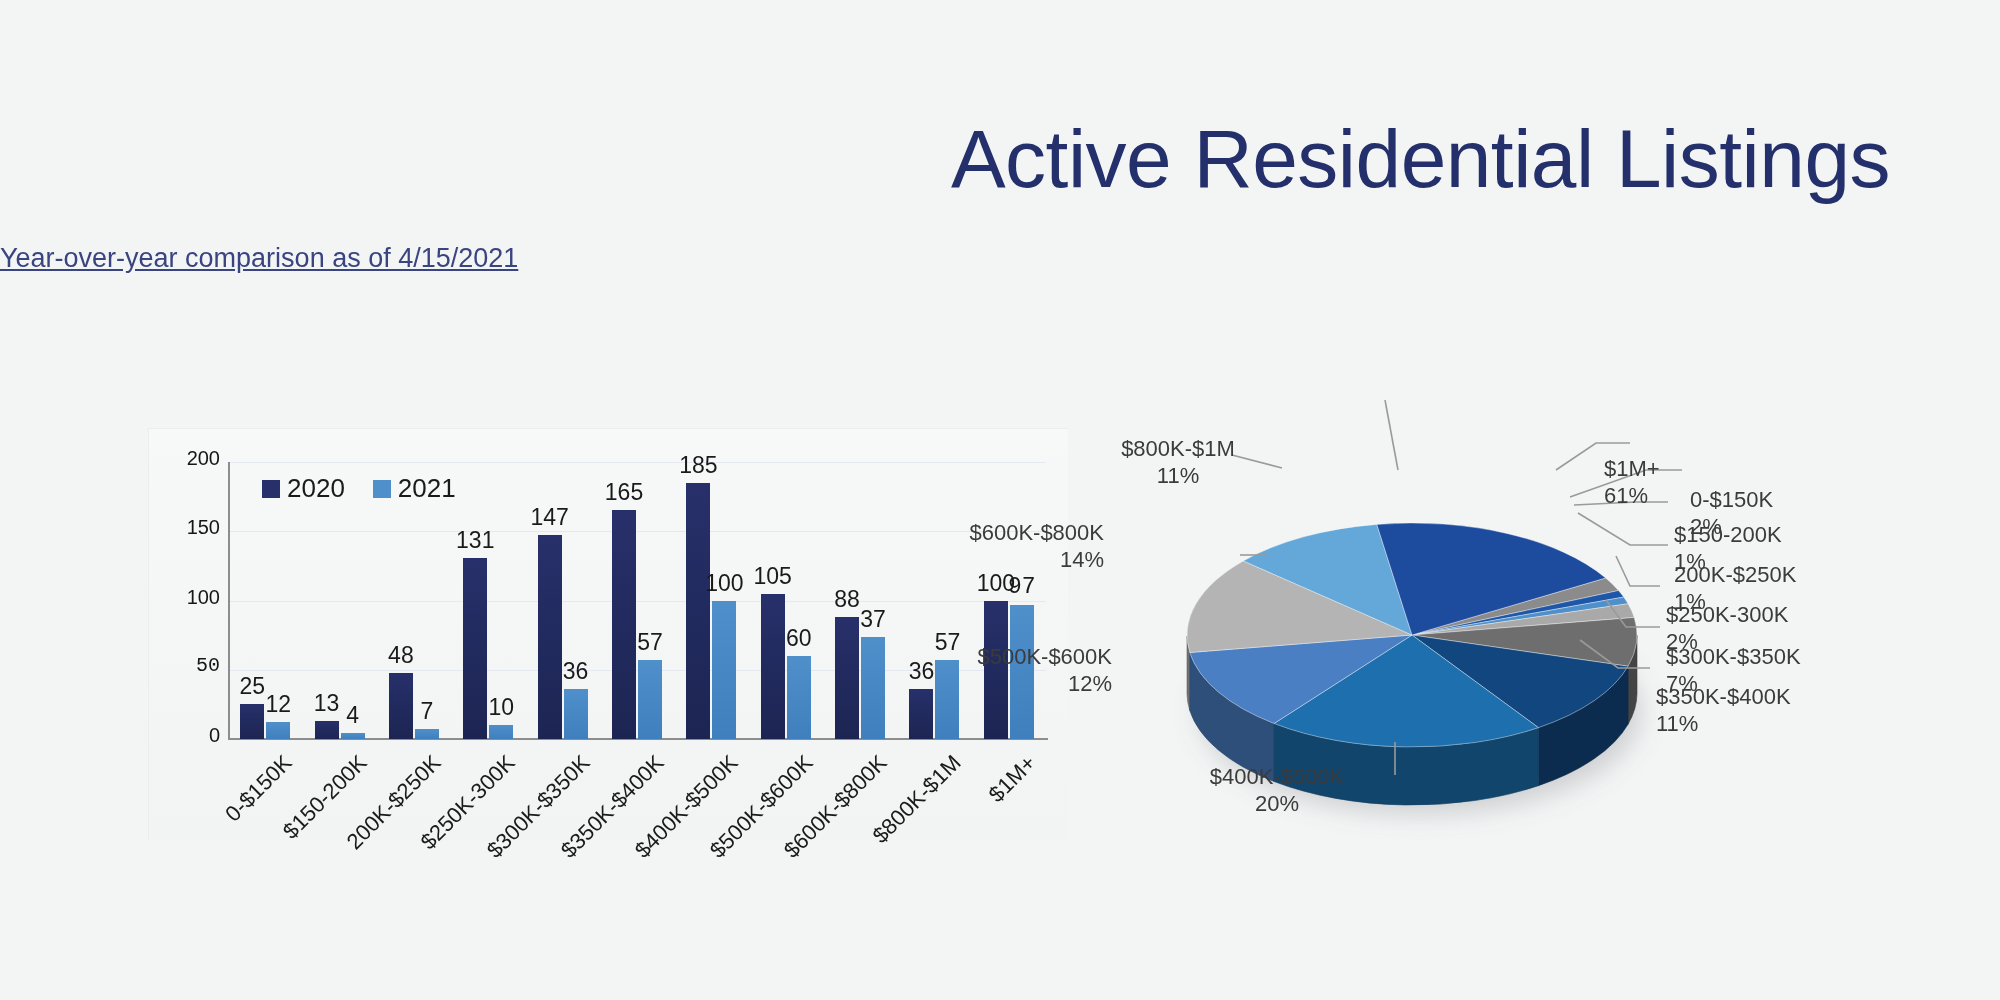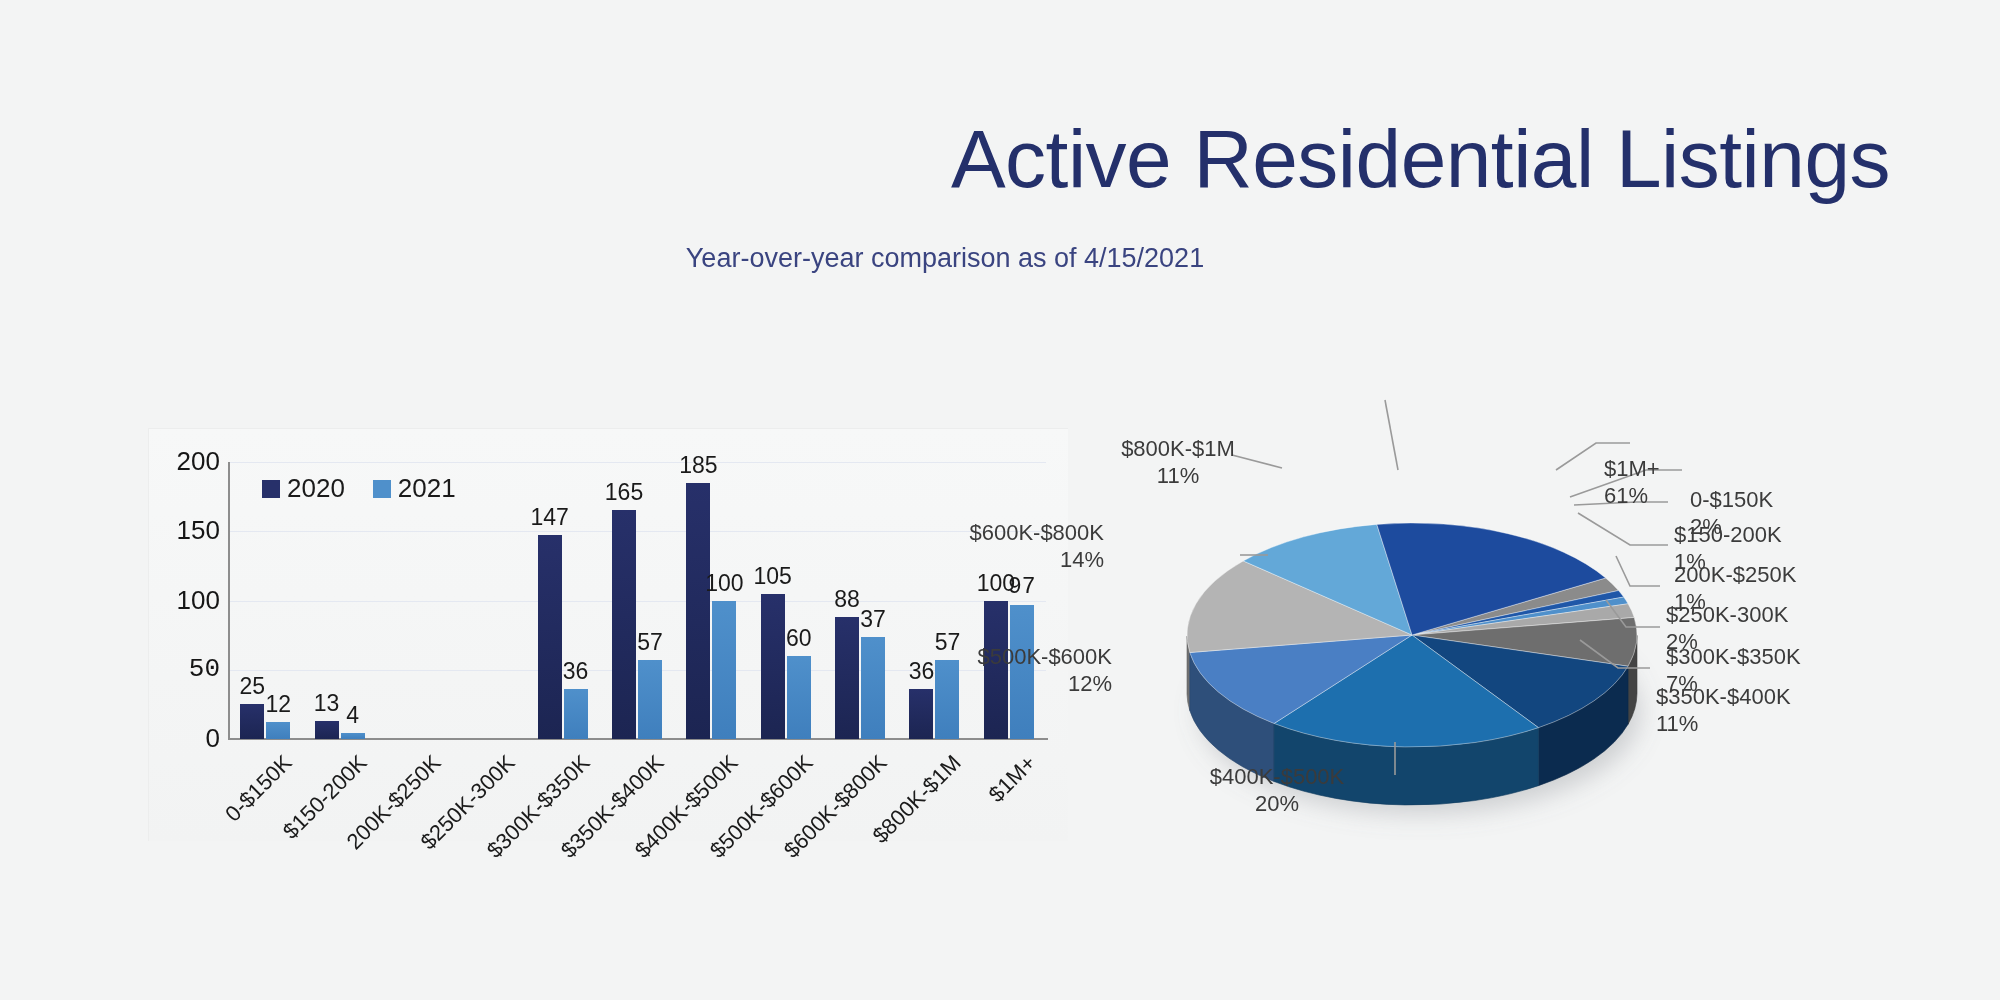--- a/index.html
+++ b/index.html
@@ -16,43 +16,44 @@
   #header { position:absolute; left:0; top:0; width:2000px; }
   #title {
     position:absolute; left:0; top:118px; width:1890px;
     text-align:right;
     font-size:82px; font-weight:400; letter-spacing:-0.5px;
     color:#24306b; line-height:1;
     white-space:nowrap;
   }
   #subtitle {
     position:absolute; left:0; top:243px; width:1890px;
-    text-align:center;
+    text-align:left;
     font-size:27px; font-weight:400; color:#3a4480;
     white-space:nowrap;
+    text-decoration:underline;
   }
 
   
   #barPanel {
     position:absolute; left:148px; top:428px; width:920px; height:413px;
     background:linear-gradient(180deg,#f7f8f8 0%, #f2f3f3 100%);
     border-top:1px solid #eceded;
     border-left:1px solid #eceded;
   }
   #plotFrame {
     position:absolute; left:228px; top:462px;
     width:818px; height:277px;
   }
   .gridline { position:absolute; left:0; width:818px; height:1px; background:#e4e8f1; }
   #axisLine { position:absolute; left:228px; top:462px; width:2px; height:277px; background:#8d8d8d; }
   #baseLine { position:absolute; left:228px; top:738px; width:820px; height:2px; background:#8d8d8d; }
 
   .ytick {
     position:absolute; right:0; width:68px; text-align:right;
-    font-size:26px; color:#161616; line-height:1;
+    font-size:20px; color:#161616; line-height:1;
   }
   #yaxis { position:absolute; left:150px; top:462px; width:70px; height:290px; }
 
   
   #legend {
     position:absolute; left:262px; top:473px;
     display:flex; align-items:center; gap:28px;
     font-size:26px; color:#1a1a1a;
   }
   .lgitem { display:flex; align-items:center; gap:7px; }
@@ -135,20 +136,32 @@
         <div class="bar y2020" style="left: 0px; width: 24px; height: 34.625px;"></div>
         <div class="blabel" style="left: -10px; width: 44px; bottom: 40.625px;">25</div>
         <div class="bar y2021" style="left: 26px; width: 24px; height: 16.62px;"></div>
         <div class="blabel" style="left: 16px; width: 44px; bottom: 22.62px;">12</div>
       </div>
       <div class="group" style="left: 86.5455px; width: 50px;">
         <div class="bar y2020" style="left: 0px; width: 24px; height: 18.005px;"></div>
         <div class="blabel" style="left: -10px; width: 44px; bottom: 24.005px;">13</div>
         <div class="bar y2021" style="left: 26px; width: 24px; height: 5.54px;"></div>
         <div class="blabel" style="left: 16px; width: 44px; bottom: 11.54px;">4</div>
+      </div>
+      <div class="group" style="left: 160.909px; width: 50px;">
+        <div class="bar y2020" style="left: 0px; width: 24px; height: 66.48px;"></div>
+        <div class="blabel" style="left: -10px; width: 44px; bottom: 72.48px;">48</div>
+        <div class="bar y2021" style="left: 26px; width: 24px; height: 9.695px;"></div>
+        <div class="blabel" style="left: 16px; width: 44px; bottom: 15.695px;">7</div>
+      </div>
+      <div class="group" style="left: 235.273px; width: 50px;">
+        <div class="bar y2020" style="left: 0px; width: 24px; height: 181.435px;"></div>
+        <div class="blabel" style="left: -10px; width: 44px; bottom: 187.435px;">131</div>
+        <div class="bar y2021" style="left: 26px; width: 24px; height: 13.85px;"></div>
+        <div class="blabel" style="left: 16px; width: 44px; bottom: 19.85px;">10</div>
       </div>
       <div class="group" style="left: 309.636px; width: 50px;">
         <div class="bar y2020" style="left: 0px; width: 24px; height: 203.595px;"></div>
         <div class="blabel" style="left: -10px; width: 44px; bottom: 209.595px;">147</div>
         <div class="bar y2021" style="left: 26px; width: 24px; height: 49.86px;"></div>
         <div class="blabel" style="left: 16px; width: 44px; bottom: 55.86px;">36</div>
       </div>
       <div class="group" style="left: 384px; width: 50px;">
         <div class="bar y2020" style="left: 0px; width: 24px; height: 228.525px;"></div>
         <div class="blabel" style="left: -10px; width: 44px; bottom: 234.525px;">165</div>

